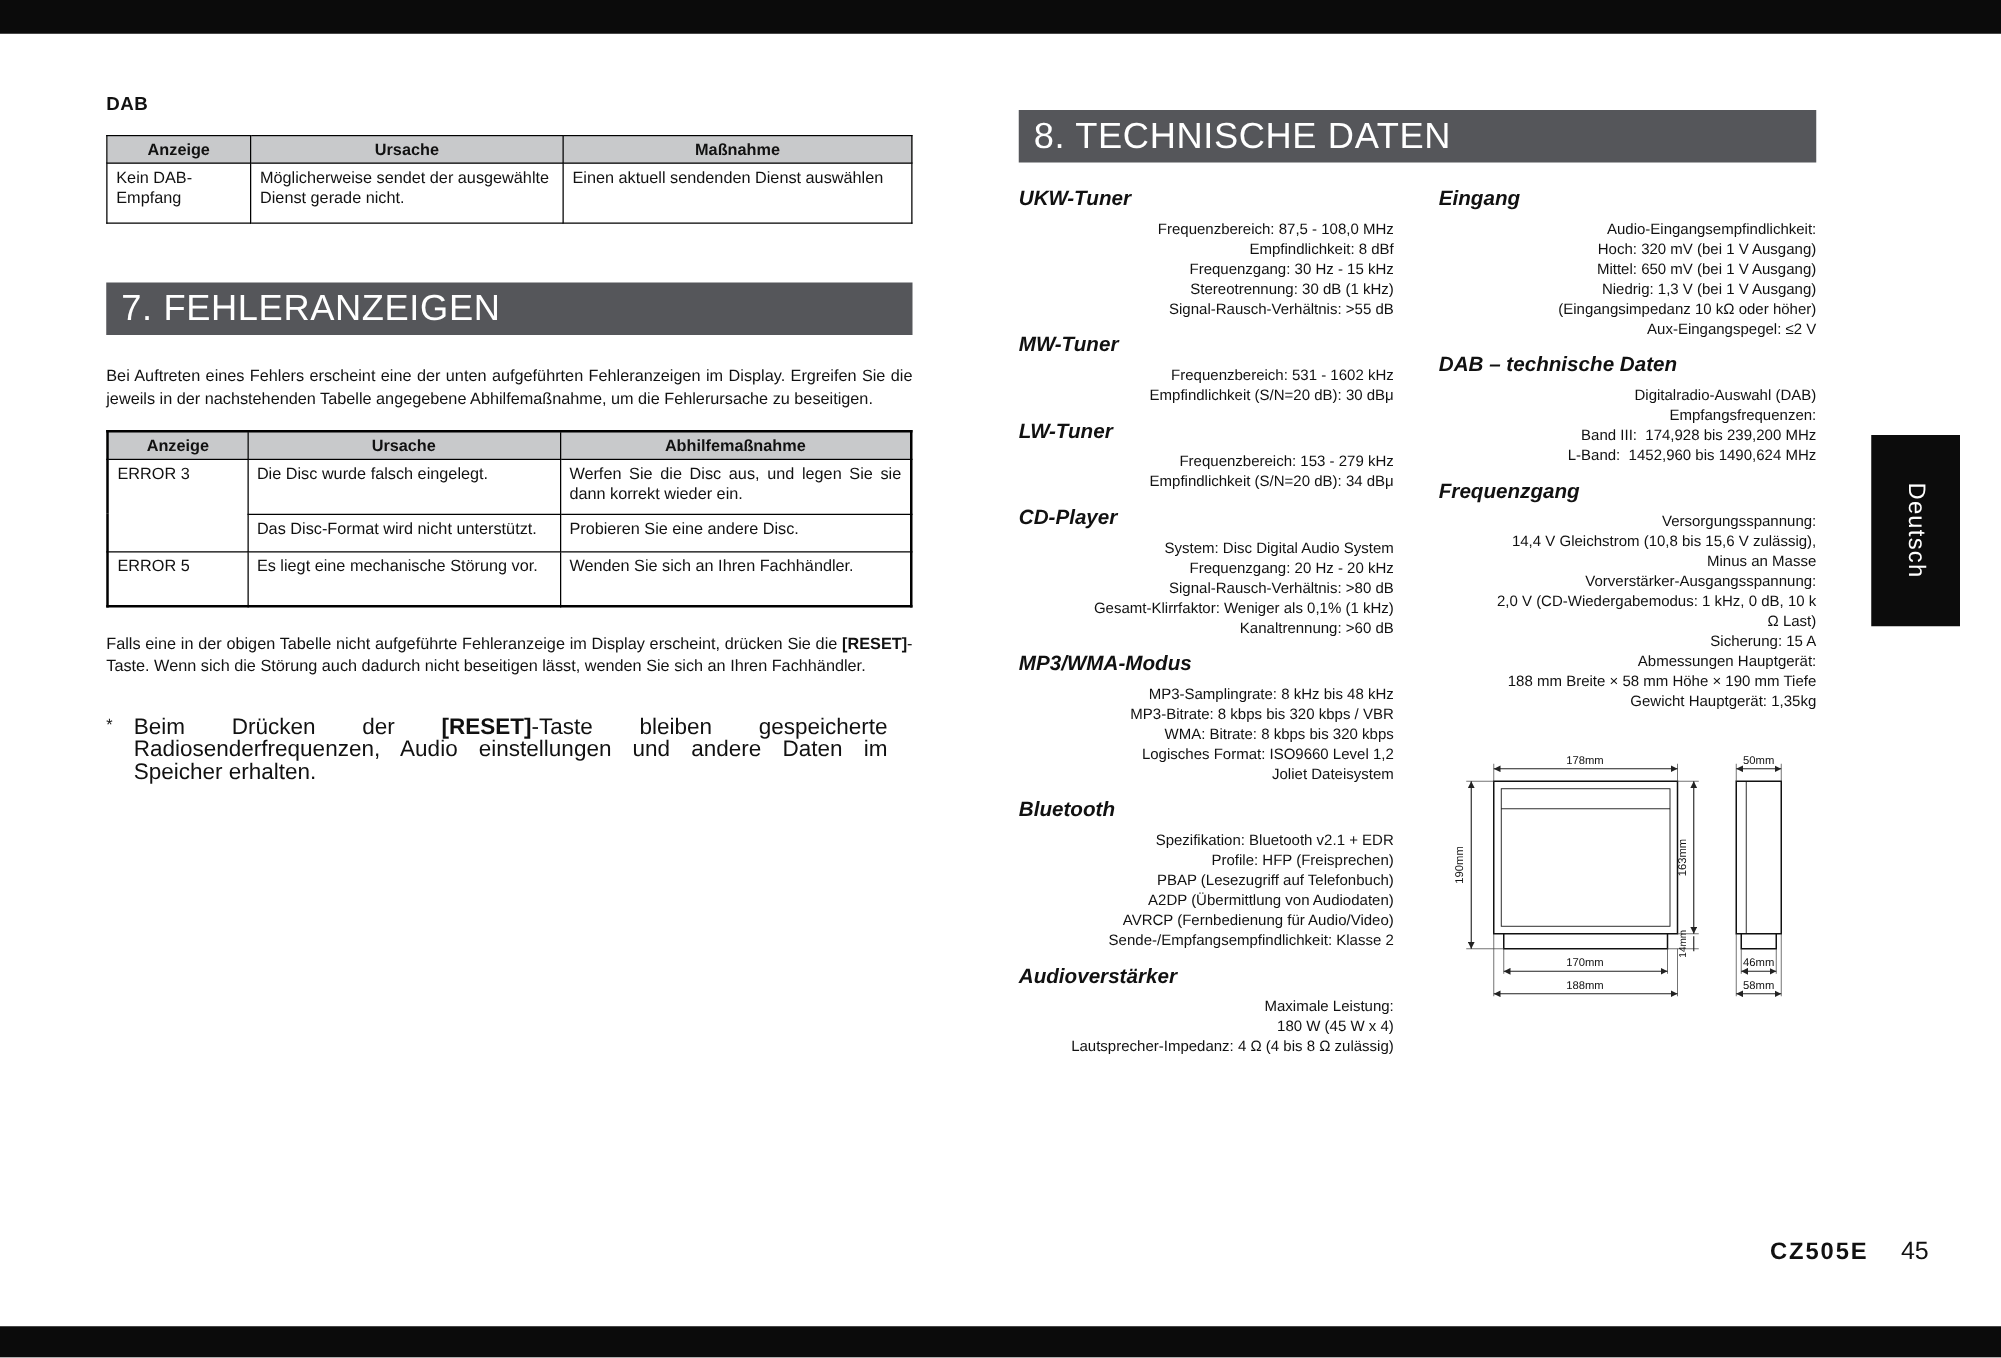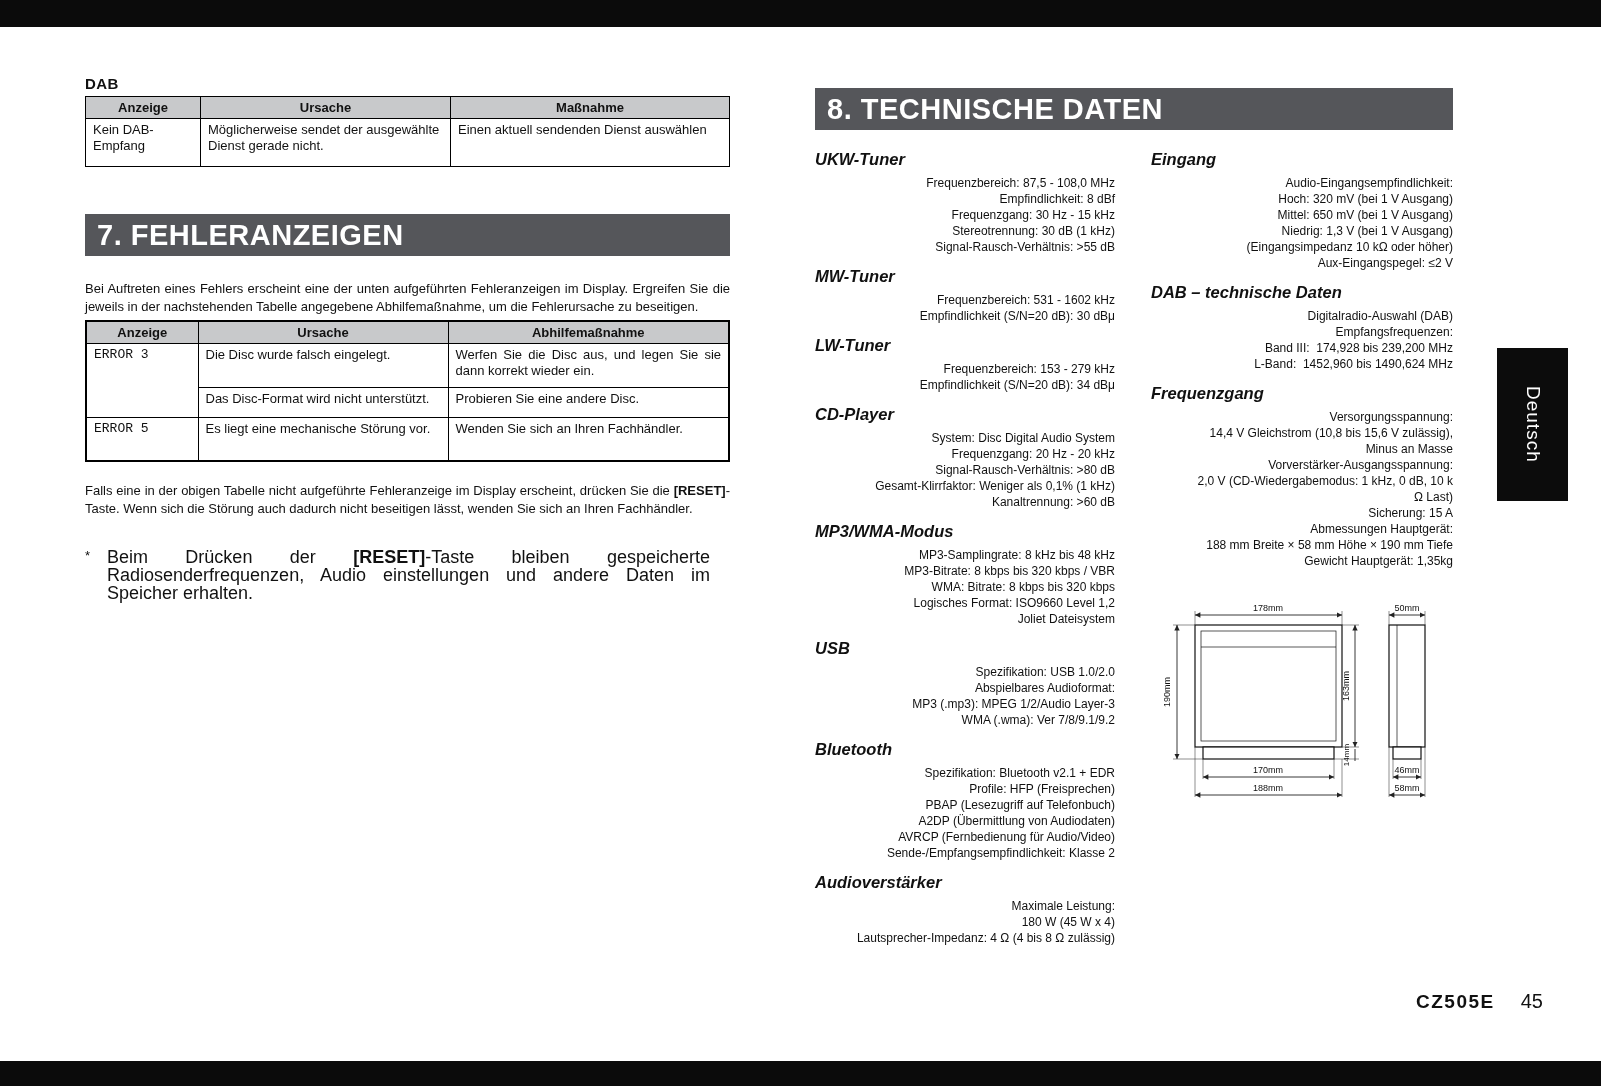--- a/index.html
+++ b/index.html
@@ -8,34 +8,34 @@
   .page { position:relative; width:1601px; height:1086px; background:#ffffff; overflow:hidden; }
 
   .bar-top    { position:absolute; top:0; left:0; width:1601px; height:27px; background:#0b0b0b; }
   .bar-bottom { position:absolute; bottom:0; left:0; width:1601px; height:25px; background:#0b0b0b; }
 
   .left-col  { position:absolute; left:85px;  top:75px; width:645px; }
   .right-col { position:absolute; left:815px; top:88px; width:638px; }
 
   .h-dab { font-size:15px; font-weight:bold; letter-spacing:.4px; }
 
-  table.tbl { border-collapse:collapse; width:100%; margin-top:4px; }
+  table.tbl { border-collapse:collapse; width:100%; margin-top:16px; }
   table.tbl th { background:#c8c9cb; border:1px solid #000; font-size:13px; font-weight:bold; height:22px; text-align:center; }
   table.tbl td { border:1px solid #000; font-size:13px; padding:3px 7px; vertical-align:top; line-height:16px; }
   .dab-tbl td { height:48px; }
   .err-tbl { margin-top:24px; border:2px solid #000; }
   .err-tbl th { height:26px; }
   .err-tbl td { vertical-align:middle; text-align:justify; }
-  .err-tbl td.anz { text-align:left;font-family:Liberation Mono, monospace; }
+  .err-tbl td.anz { text-align:left; }
   .err-tbl tr.r1 td { height:44px; }
   .err-tbl tr.r2 td { height:30px; }
   .err-tbl tr.r3 td { height:44px; }
 
   .section-bar { background:#55565a; color:#fff; height:42px; display:flex; align-items:center;
-                 padding-left:12px; font-size:29px; font-weight:bold; letter-spacing:.5px; }
+                 padding-left:12px; font-size:29px; font-weight:normal; letter-spacing:.5px; }
   .left-col .section-bar { margin-top:47px; }
 
   .para { font-size:13px; line-height:18px; text-align:justify; }
   .intro { margin-top:24px; }
   .reset-para { margin-top:20px; }
   span[data-b="true"] { font-weight:bold; }
 
   .footnote { margin-top:30px; display:flex; }
   .footnote .marker { width:22px; font-size:13px; }
   .footnote .fn-text { flex:1; font-size:18px; line-height:18px; text-align:justify; padding-right:20px; }
@@ -196,30 +196,20 @@
           </section>
           <section class="spec-section">
             <h3 class="spec-title">MP3/WMA-Modus</h3>
             <div>
 
             <div class="spec-line" data-i="0">MP3-Samplingrate: 8 kHz bis 48 kHz</div>
               <div class="spec-line" data-i="0">MP3-Bitrate: 8 kbps bis 320 kbps / VBR</div>
               <div class="spec-line" data-i="0">WMA: Bitrate: 8 kbps bis 320 kbps</div>
               <div class="spec-line" data-i="0">Logisches Format: ISO9660 Level 1,2</div>
               <div class="spec-line" data-i="2">Joliet Dateisystem</div>
-            </div>
-          </section>
-          <section class="spec-section">
-            <h3 class="spec-title">USB</h3>
-            <div>
-
-            <div class="spec-line" data-i="0">Spezifikation: USB 1.0/2.0</div>
-              <div class="spec-line" data-i="0">Abspielbares Audioformat:</div>
-              <div class="spec-line" data-i="1">MP3 (.mp3): MPEG 1/2/Audio Layer-3</div>
-              <div class="spec-line" data-i="1">WMA (.wma): Ver 7/8/9.1/9.2</div>
             </div>
           </section>
           <section class="spec-section">
             <h3 class="spec-title">Bluetooth</h3>
             <div>
 
             <div class="spec-line" data-i="0">Spezifikation: Bluetooth v2.1 + EDR</div>
               <div class="spec-line" data-i="0">Profile: HFP (Freisprechen)</div>
               <div class="spec-line" data-i="1">PBAP (Lesezugriff auf Telefonbuch)</div>
               <div class="spec-line" data-i="1">A2DP (Übermittlung von Audiodaten)</div>

